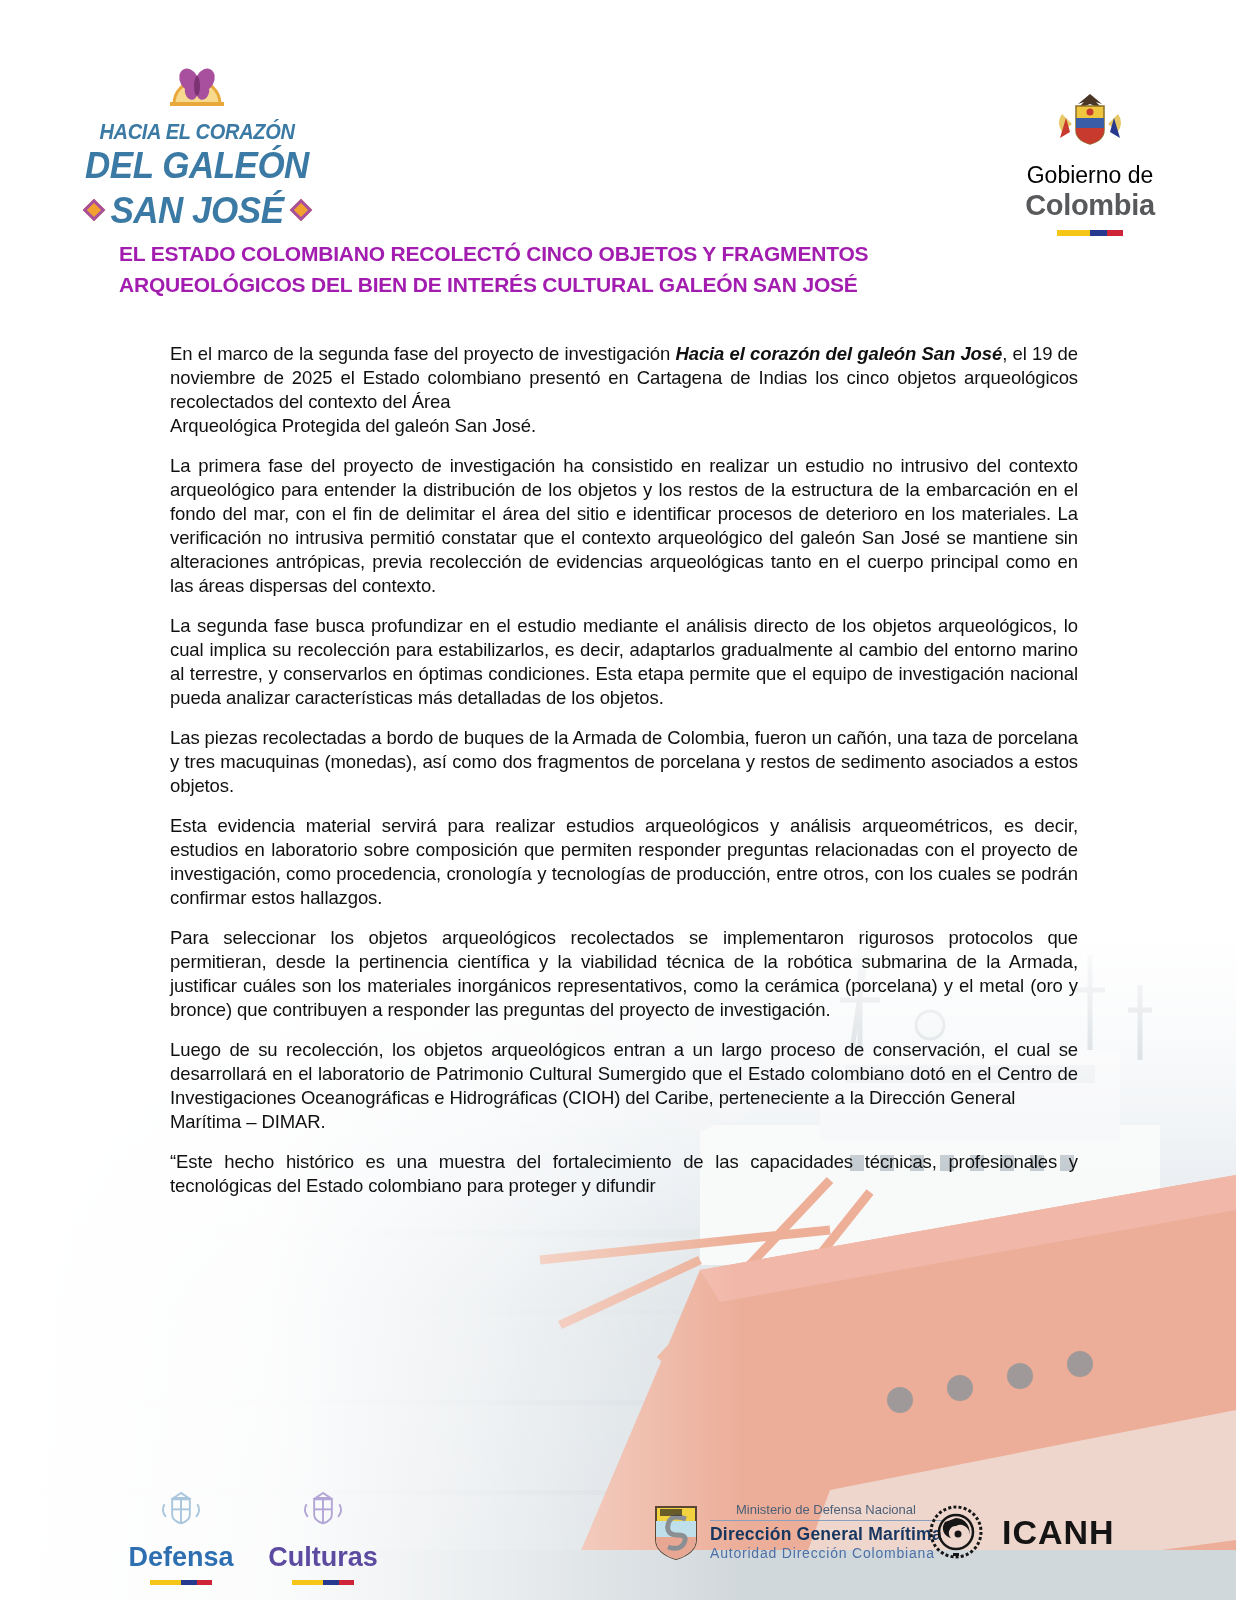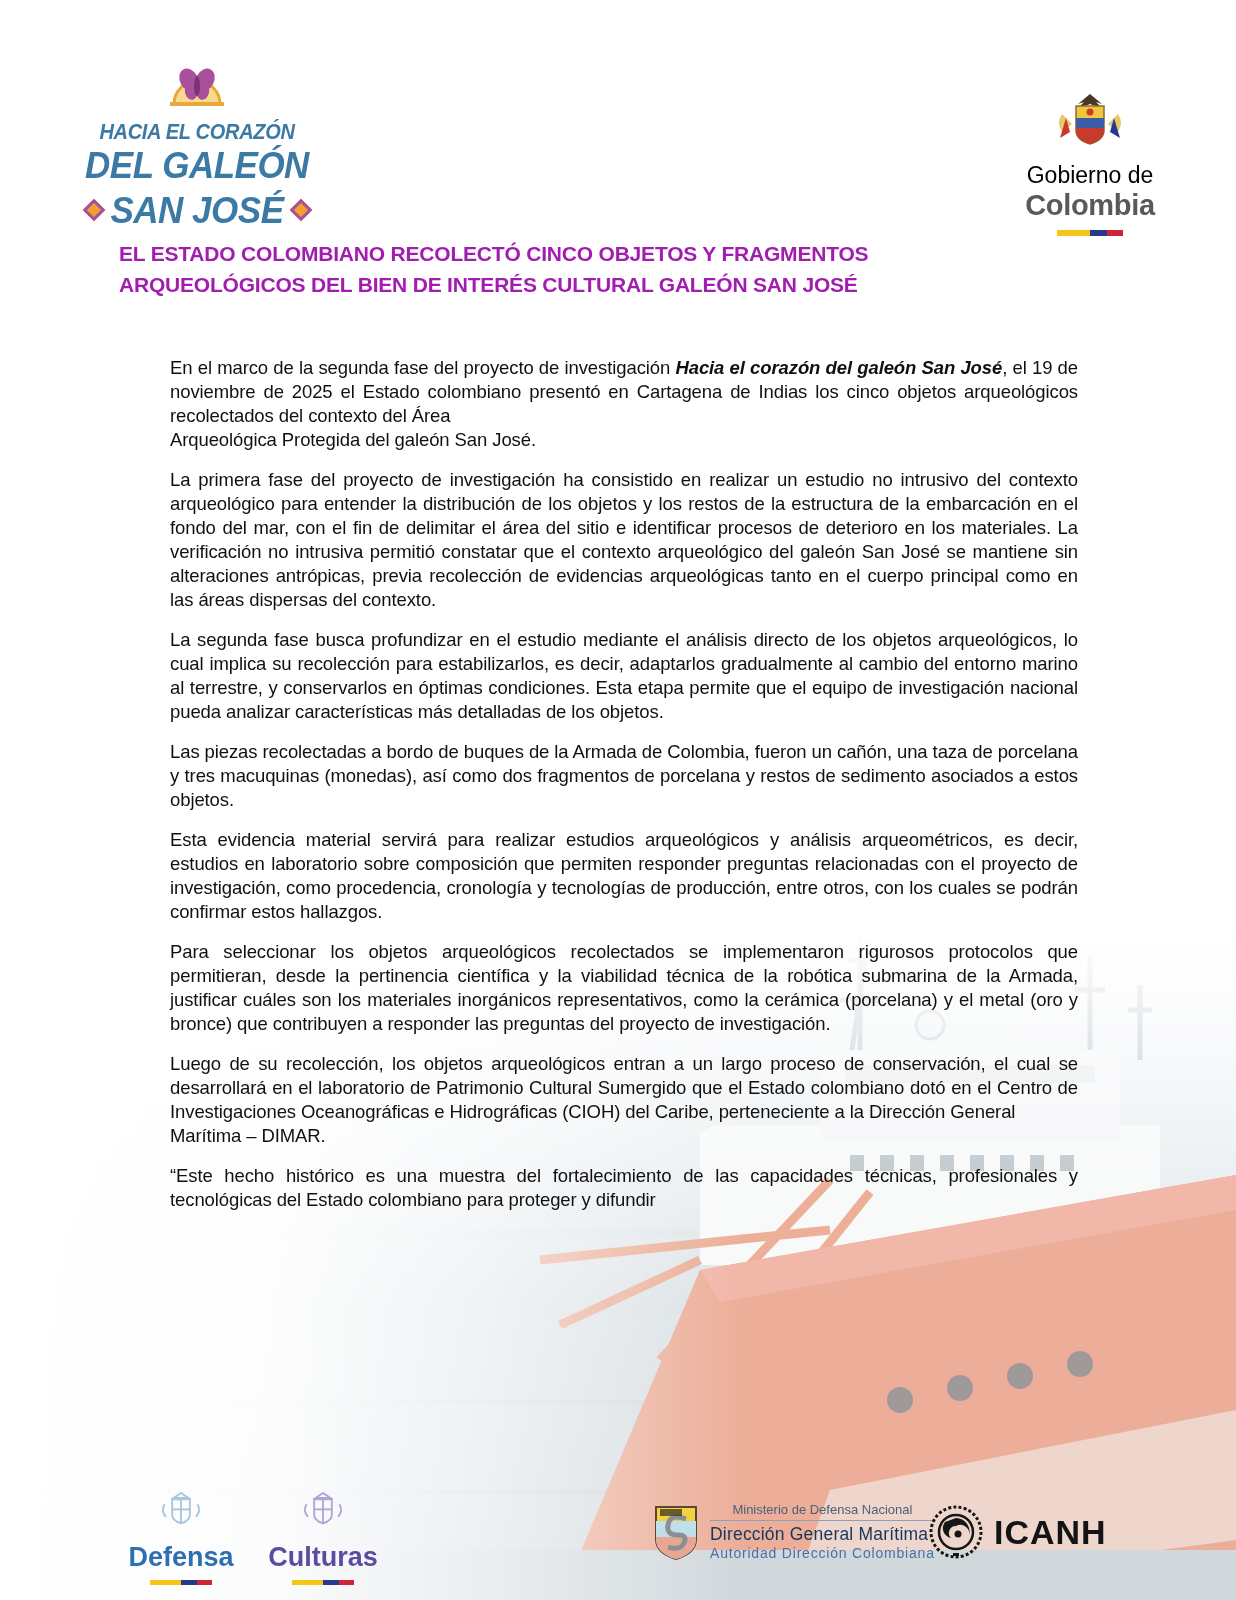--- a/index.html
+++ b/index.html
@@ -21,41 +21,41 @@
   .gov-line1{font-size:23px;color:#000000;margin-top:4px;}
   .gov-line2{font-size:29px;font-weight:bold;color:#58595b;letter-spacing:-.3px;}
   .gov-bar{width:66px;height:6px;margin:8px auto 0;display:flex;}
   .bar-y{background:#f5c518;width:50%;height:100%;}
   .bar-b{background:#27398e;width:25%;height:100%;}
   .bar-r{background:#cd2438;width:25%;height:100%;}
   
   .title{position:absolute;left:119px;top:238px;width:880px;margin:0;
          font-size:21px;line-height:31px;font-weight:bold;letter-spacing:-.2px;color:#a21caf;
          white-space:pre-line;z-index:2;}
-  .content{position:absolute;left:170px;top:356px;width:908px;z-index:2;}
+  .content{position:absolute;left:170px;top:342px;width:908px;z-index:2;}
   .content p{margin:0 0 16px;font-size:18.5px;line-height:24px;text-align:justify;
              white-space:pre-line;color:#101010;letter-spacing:-.1px;}
   .bi{font-weight:bold;font-style:italic;}
   
   .footer{position:absolute;left:0;top:1478px;width:1236px;height:122px;z-index:2;}
   .fblock{position:absolute;text-align:center;}
   .f-defensa{left:118px;top:6px;width:126px;}
   .f-culturas{left:260px;top:6px;width:126px;}
   .f-label-def{font-size:27px;font-weight:bold;color:#2e6fb2;margin-top:2px;}
   .f-label-cul{font-size:27px;font-weight:bold;color:#5c4ba1;margin-top:2px;}
   .f-bar{width:62px;height:5px;margin:7px auto 0;display:flex;}
   .f-armada{left:428px;top:22px;display:flex;align-items:center;gap:12px;text-align:left;}
   .armada-l1{font-size:30px;font-weight:bold;color:#1f5c99;letter-spacing:1px;line-height:30px;}
   .armada-l2{font-size:17px;font-weight:bold;color:#1f5c99;letter-spacing:1.2px;}
   .f-dimar{left:652px;top:24px;display:flex;align-items:center;gap:10px;text-align:left;}
   .dimar-l1{font-size:13px;color:#4c6078;text-align:center;padding-bottom:3px;}
   .dimar-div{height:1px;background:#8aa0bd;margin-bottom:3px;}
-  .dimar-l2{font-size:17.5px;font-weight:normal;color:#16365f;letter-spacing:.2px;}
+  .dimar-l2{font-size:17.5px;font-weight:bold;color:#16365f;letter-spacing:.2px;}
   .dimar-l3{font-size:14px;color:#4e6fa5;letter-spacing:.8px;}
-  .f-icanh{left:928px;top:26px;display:flex;align-items:center;gap:10px;text-align:left;}
+  .f-icanh{left:928px;top:26px;display:flex;align-items:center;gap:18px;text-align:left;}
   .icanh-label{font-size:34px;font-weight:800;color:#141414;letter-spacing:1px;}
 </style>
 </head>
 <body>
 
 <div class="page">
 
   <div class="bg-photo">
     <svg width="1236" height="670" viewBox="0 0 1236 670">
       <defs>

